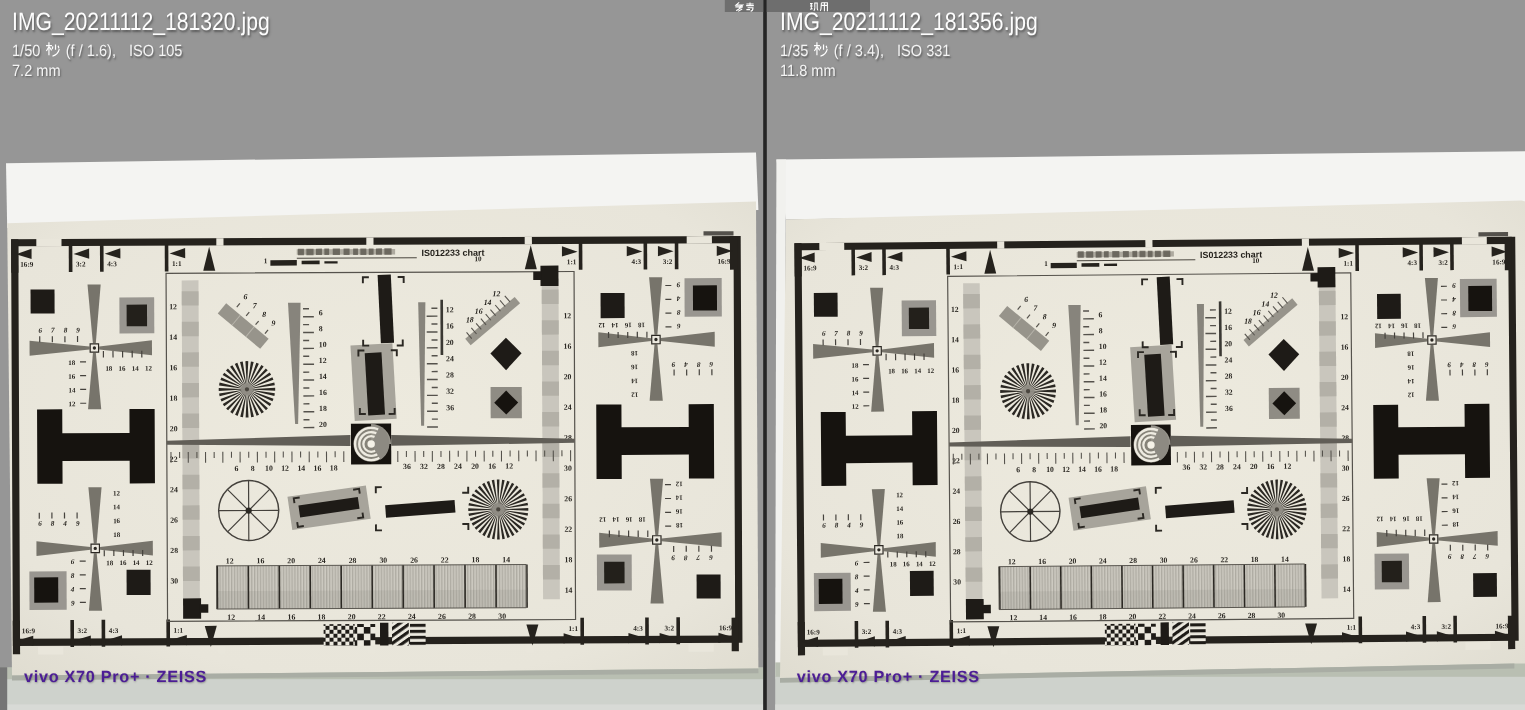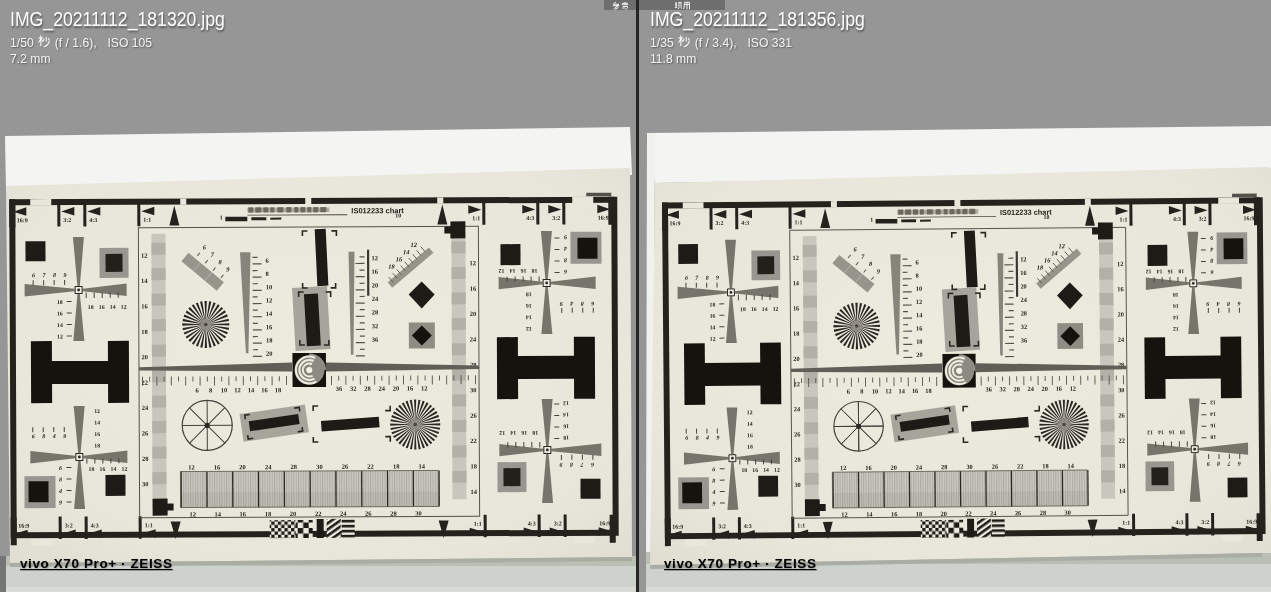--- a/index.html
+++ b/index.html
@@ -1,19 +1,19 @@
 <!DOCTYPE html>
 <html><head><meta charset="utf-8">
 <style>
 html,body{margin:0;padding:0;background:#949494;}
 #stage{position:relative;width:1271px;height:592px;overflow:hidden;font-family:"Liberation Sans",sans-serif;}
 #stage > svg.bg{position:absolute;left:0;top:0;}
 .fname{position:absolute;top:7px;font-size:21px;color:#fdfdfd;letter-spacing:0px;text-shadow:1px 1.5px 2px rgba(40,40,40,0.55);transform:scaleX(0.84);transform-origin:0 0;white-space:nowrap;}
 .meta{position:absolute;font-size:13.5px;color:#f4f4f4;text-shadow:1px 1px 1.5px rgba(40,40,40,0.5);transform:scaleX(0.90);transform-origin:0 0;white-space:nowrap;}
-.wm{position:absolute;top:556px;font-size:13.5px;font-weight:bold;letter-spacing:0.6px;color:#000000;text-shadow:0.5px 1px 1.5px rgba(60,60,60,0.4);text-decoration:underline;}
+.wm{position:absolute;top:556px;font-size:13.5px;font-weight:bold;letter-spacing:0.6px;color:#4c1d95;text-shadow:0.5px 1px 1.5px rgba(60,60,60,0.4);}
 .tab{position:absolute;top:0;height:10px;background:#6e6e6e;display:flex;align-items:center;justify-content:center;gap:1px;}
 .cjk{display:inline-block;vertical-align:-2px;margin:0 1px;}
 .cjk2{display:inline-block;}
 </style></head>
 <body>
 <div id="stage">
 <svg class="bg" width="1271" height="592" viewBox="0 0 1271 592" xmlns="http://www.w3.org/2000/svg">
 
 <defs>
 <pattern id="vl" width="2.4" height="8" patternUnits="userSpaceOnUse">

